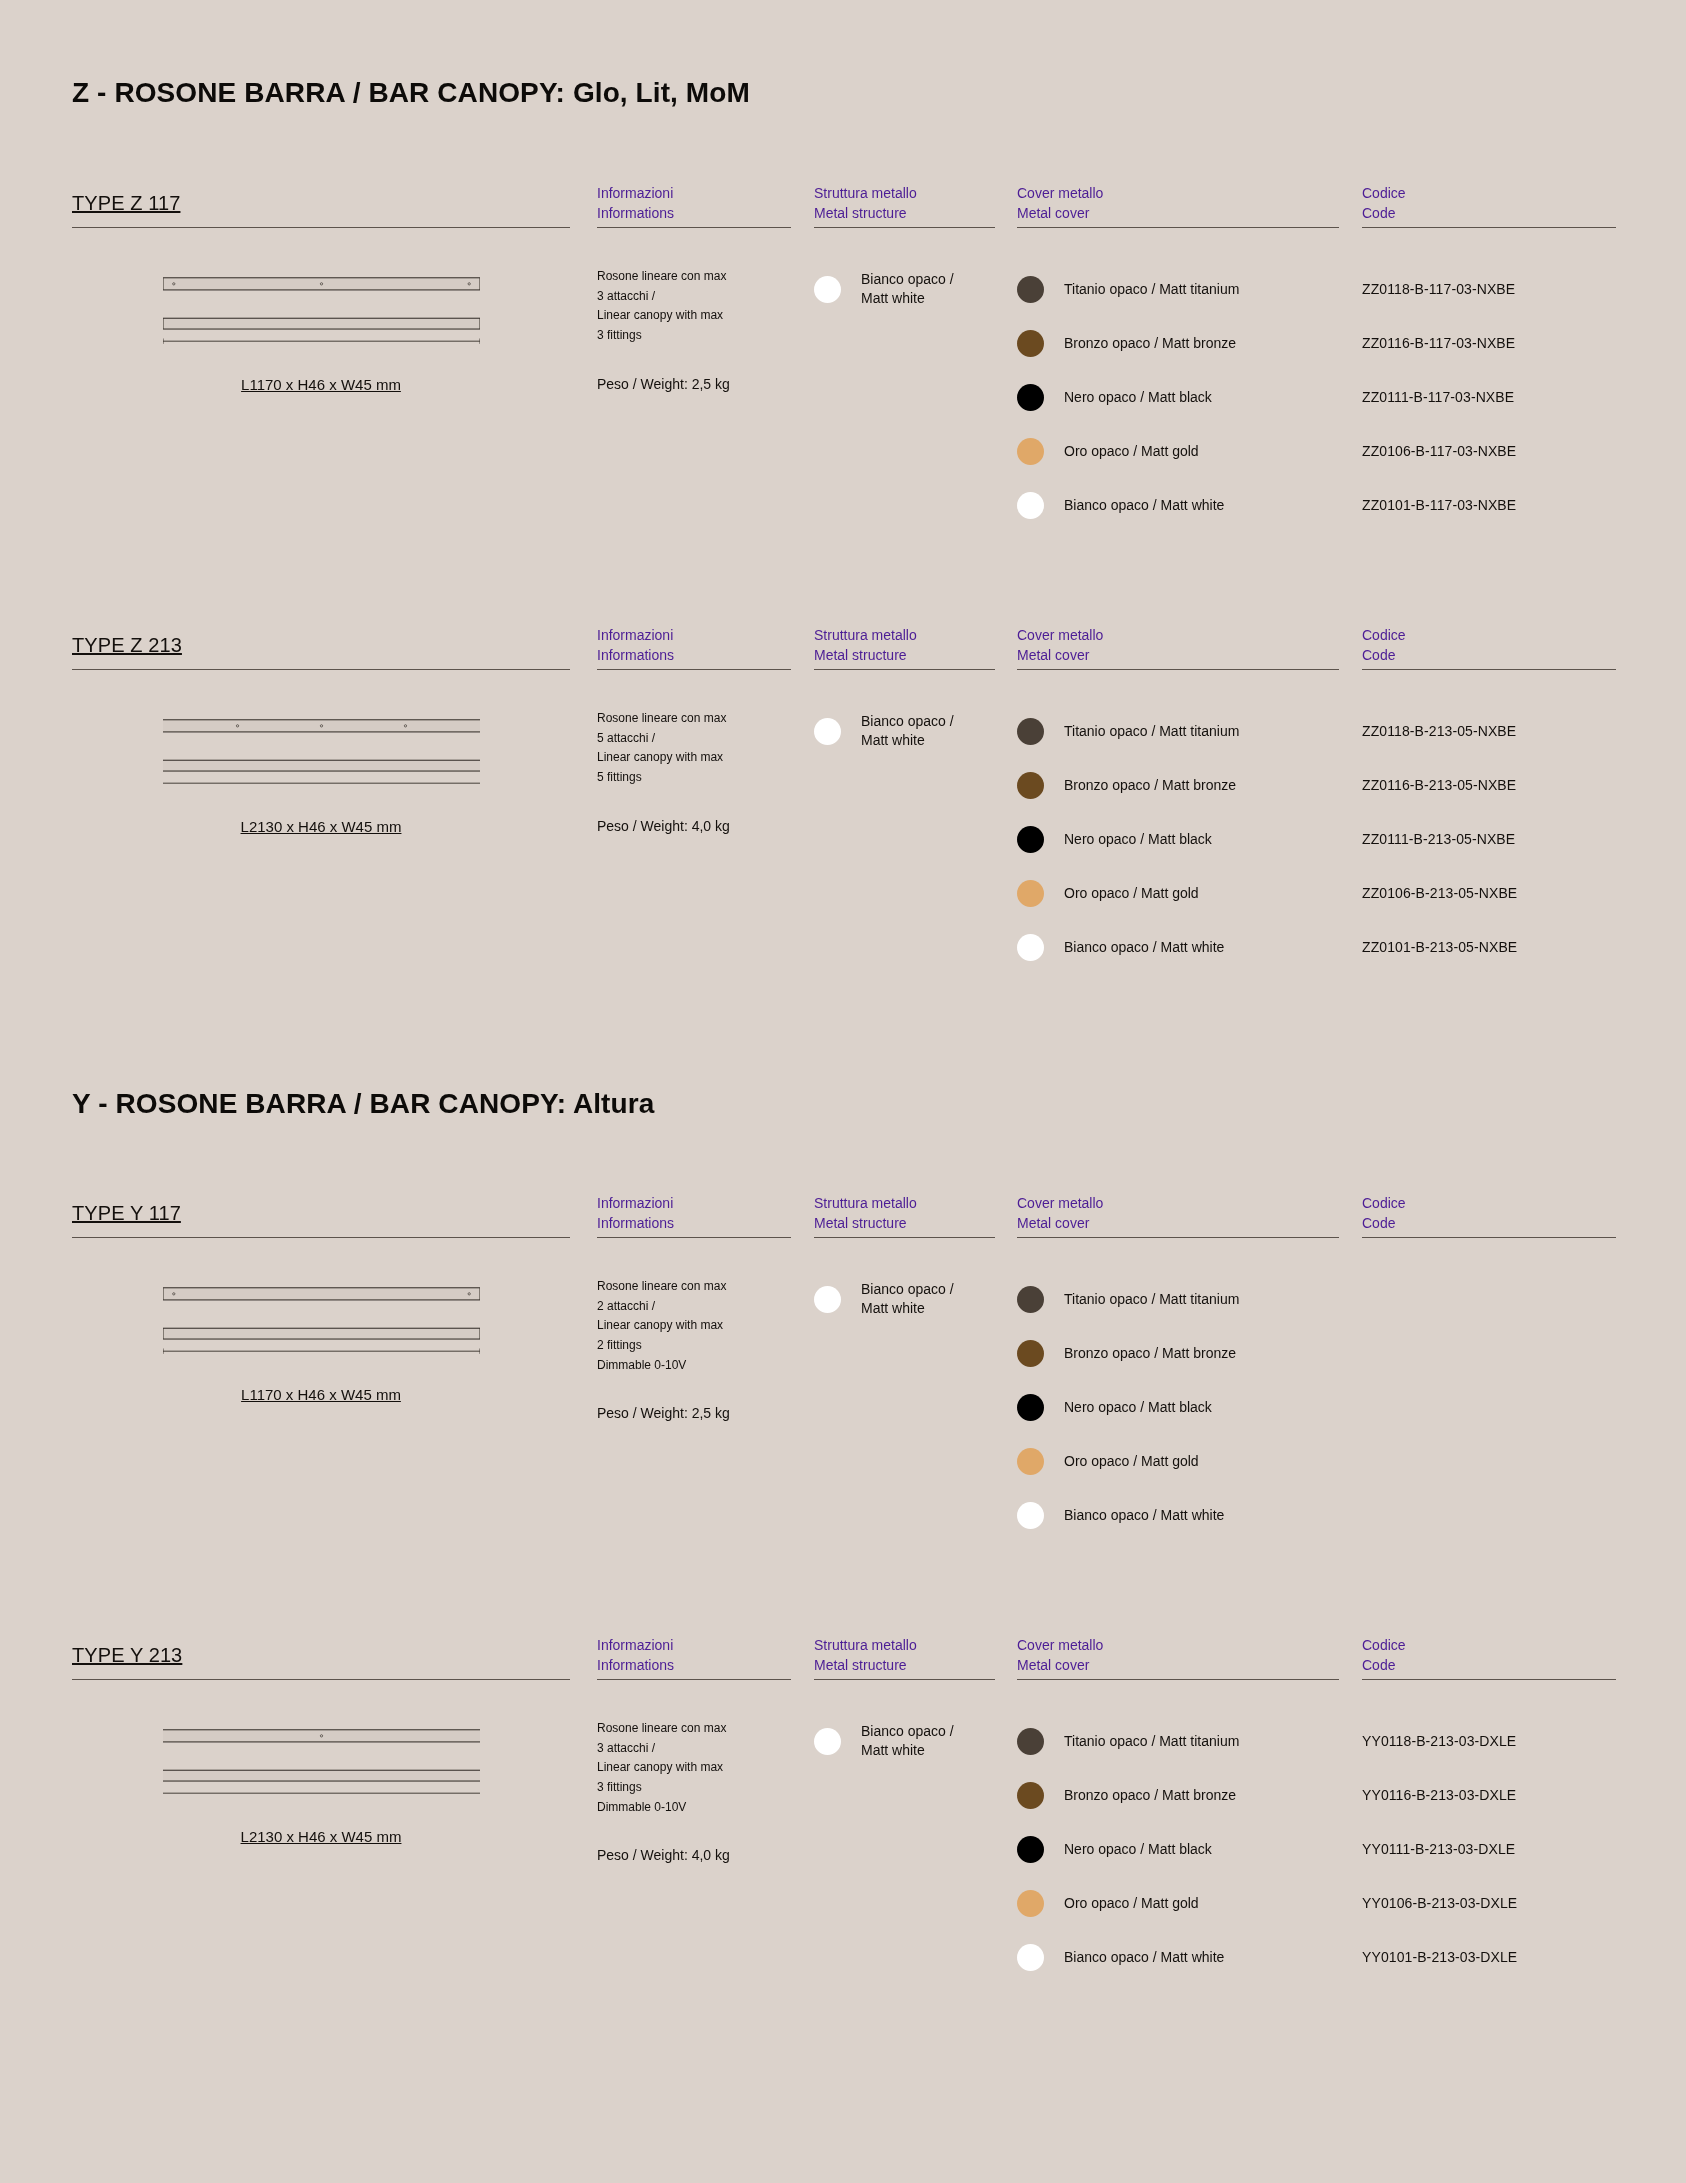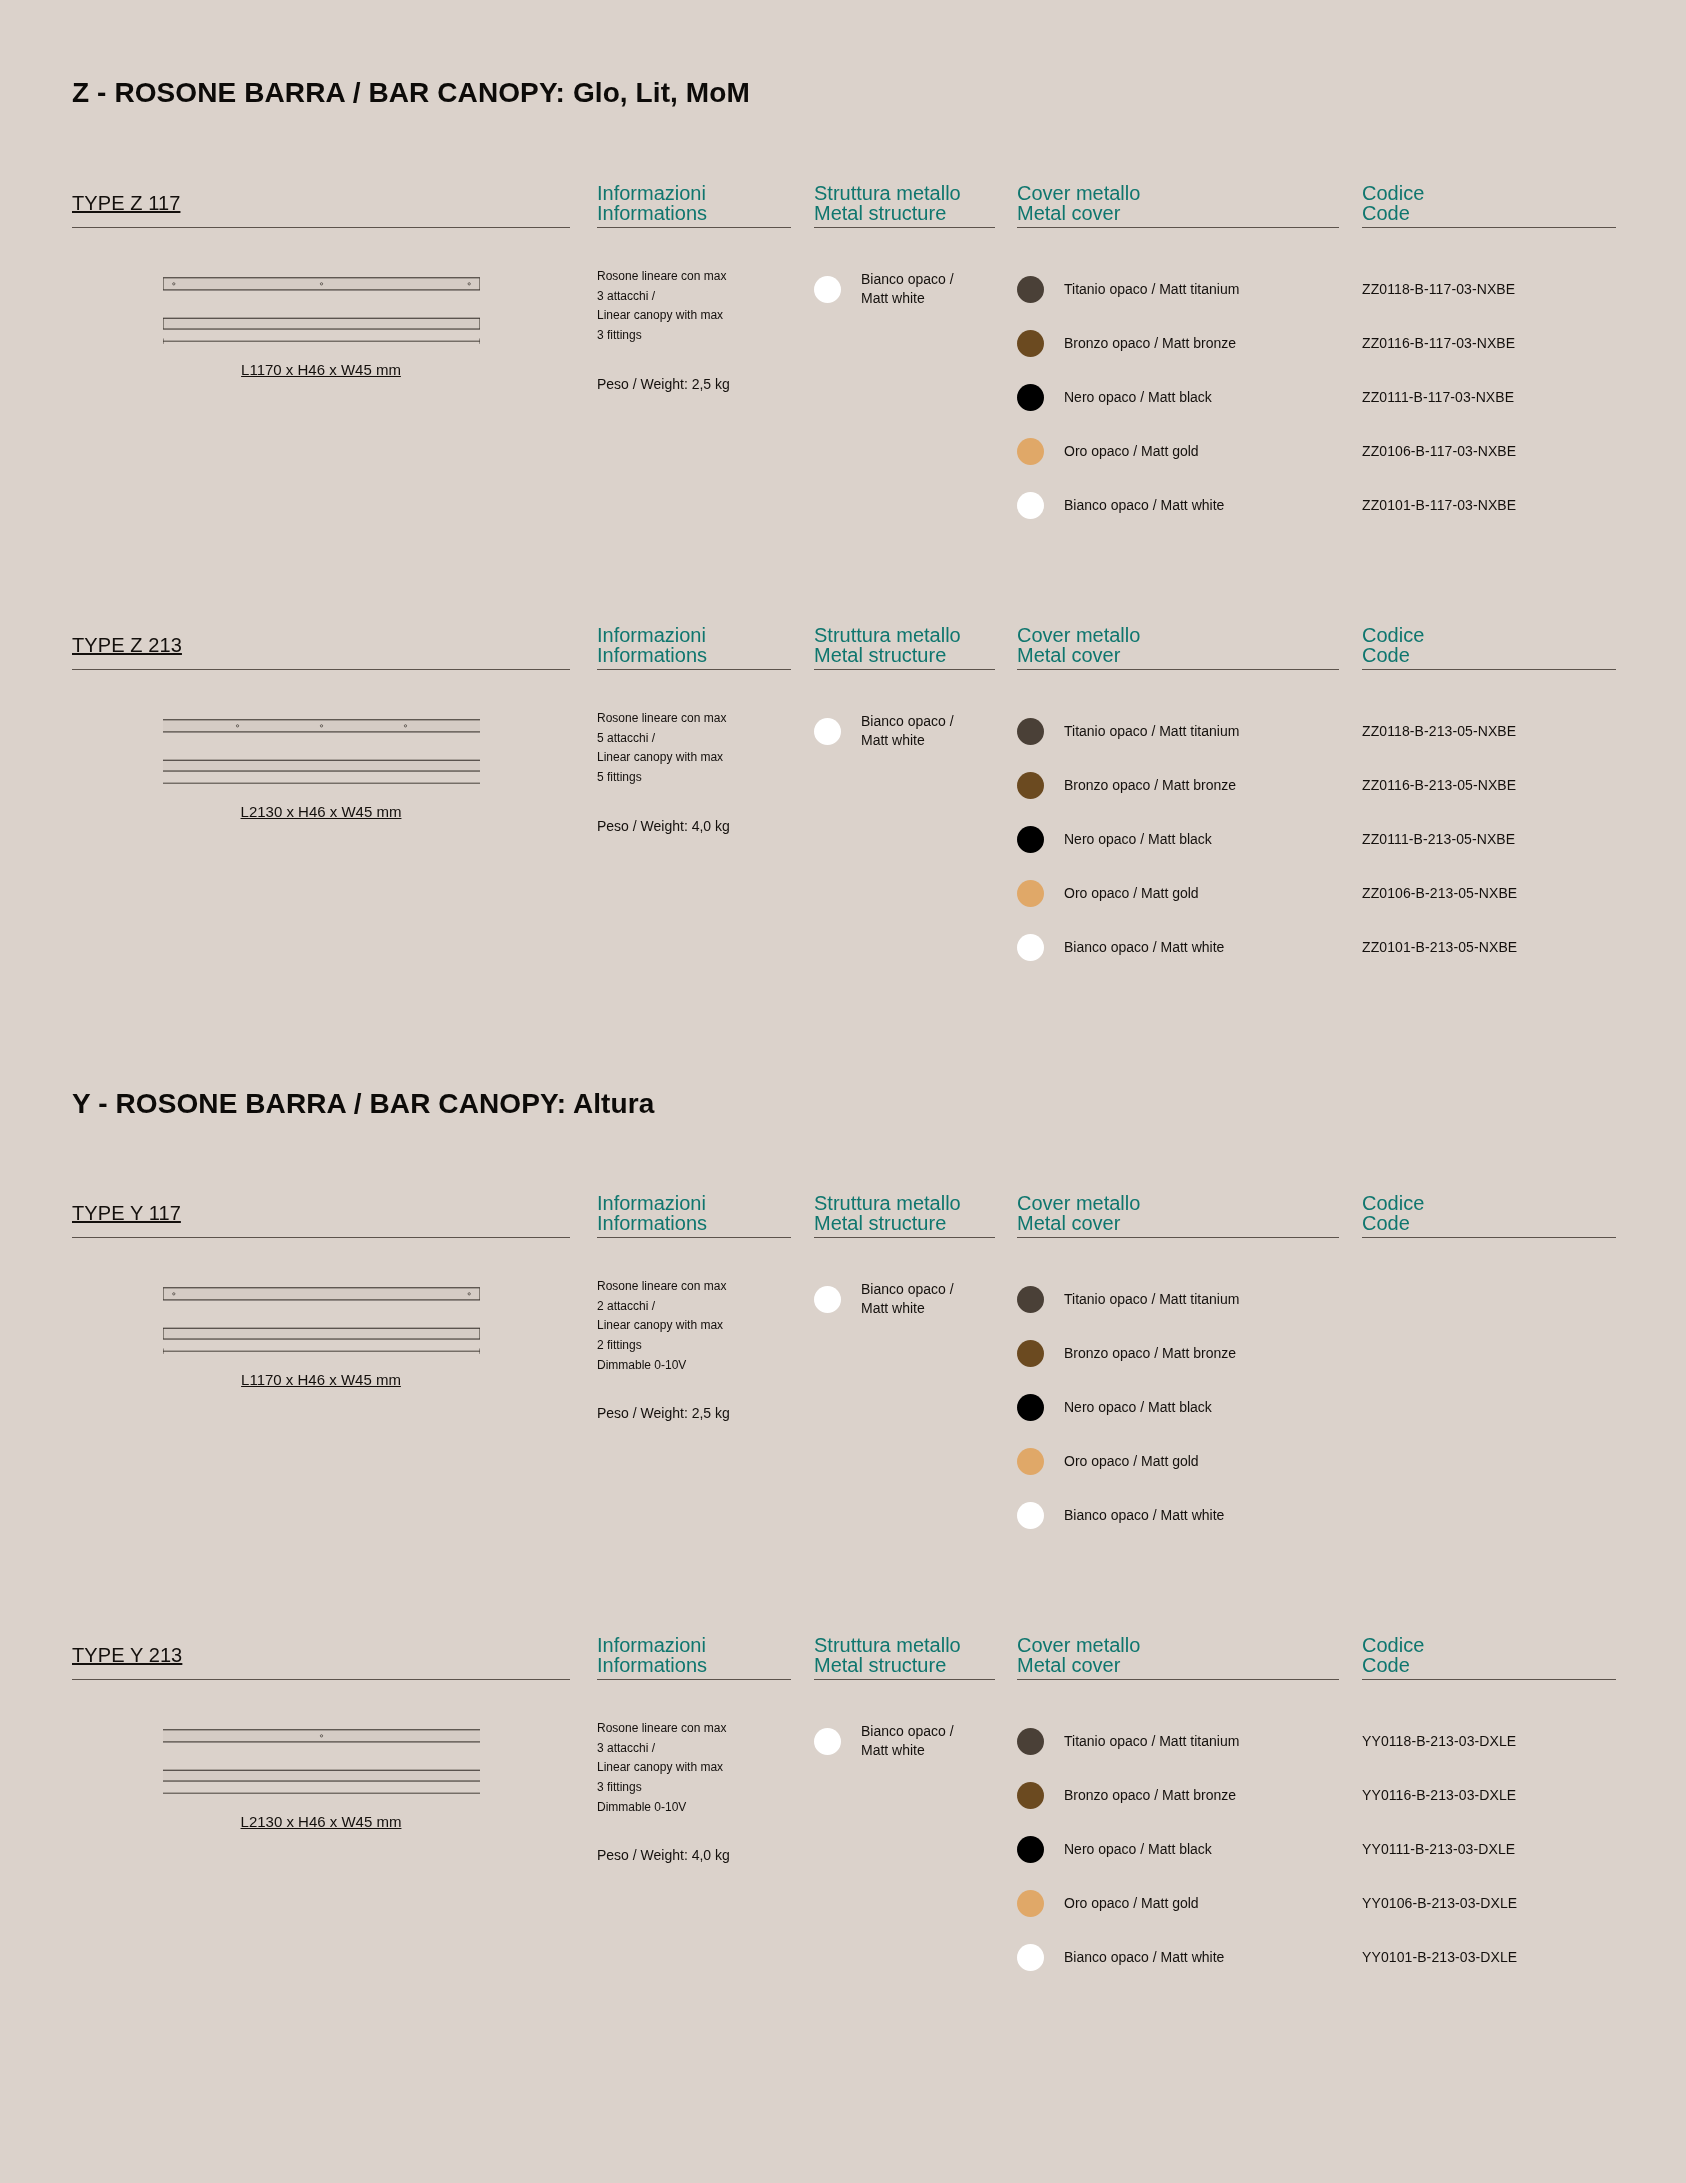--- a/index.html
+++ b/index.html
@@ -55,24 +55,24 @@
     position: absolute;
     top: 0;
   }
   .col-type   { left: 0;    width: 498px; text-decoration: underline; }
   .col-info   { left: 525px; width: 194px; }
   .col-struct { left: 742px; width: 181px; }
   .col-cover  { left: 945px; width: 322px; }
   .col-code   { left: 1290px; width: 254px; }
 
   .col-head {
-    font-size: 20px;
+    font-size: 14px;
     line-height: 19.6px;
     font-weight: 400;
-    color: #0f766e;
+    color: #4c1d95;
     white-space: pre-line;
     min-height: 39px;
   }
   .type-label {
     font-size: 20px;
     line-height: 39px;
     font-weight: 400;
     letter-spacing: 0.1px;
     color: #14100d;
     white-space: nowrap;
@@ -133,20 +133,21 @@
     letter-spacing: 0.1px;
   }
 
   
   .drawing-wrap {
     margin-top: 43px;
     display: flex;
     flex-direction: column;
     align-items: center;
     width: 498px;
+    gap: 15px;
   }
   .drawing-svg { display: block; }
   .dim-label {
     margin-top: 9.4px;
     font-size: 15px;
     color: #14100d;
     text-align: center;
   }
 
   

